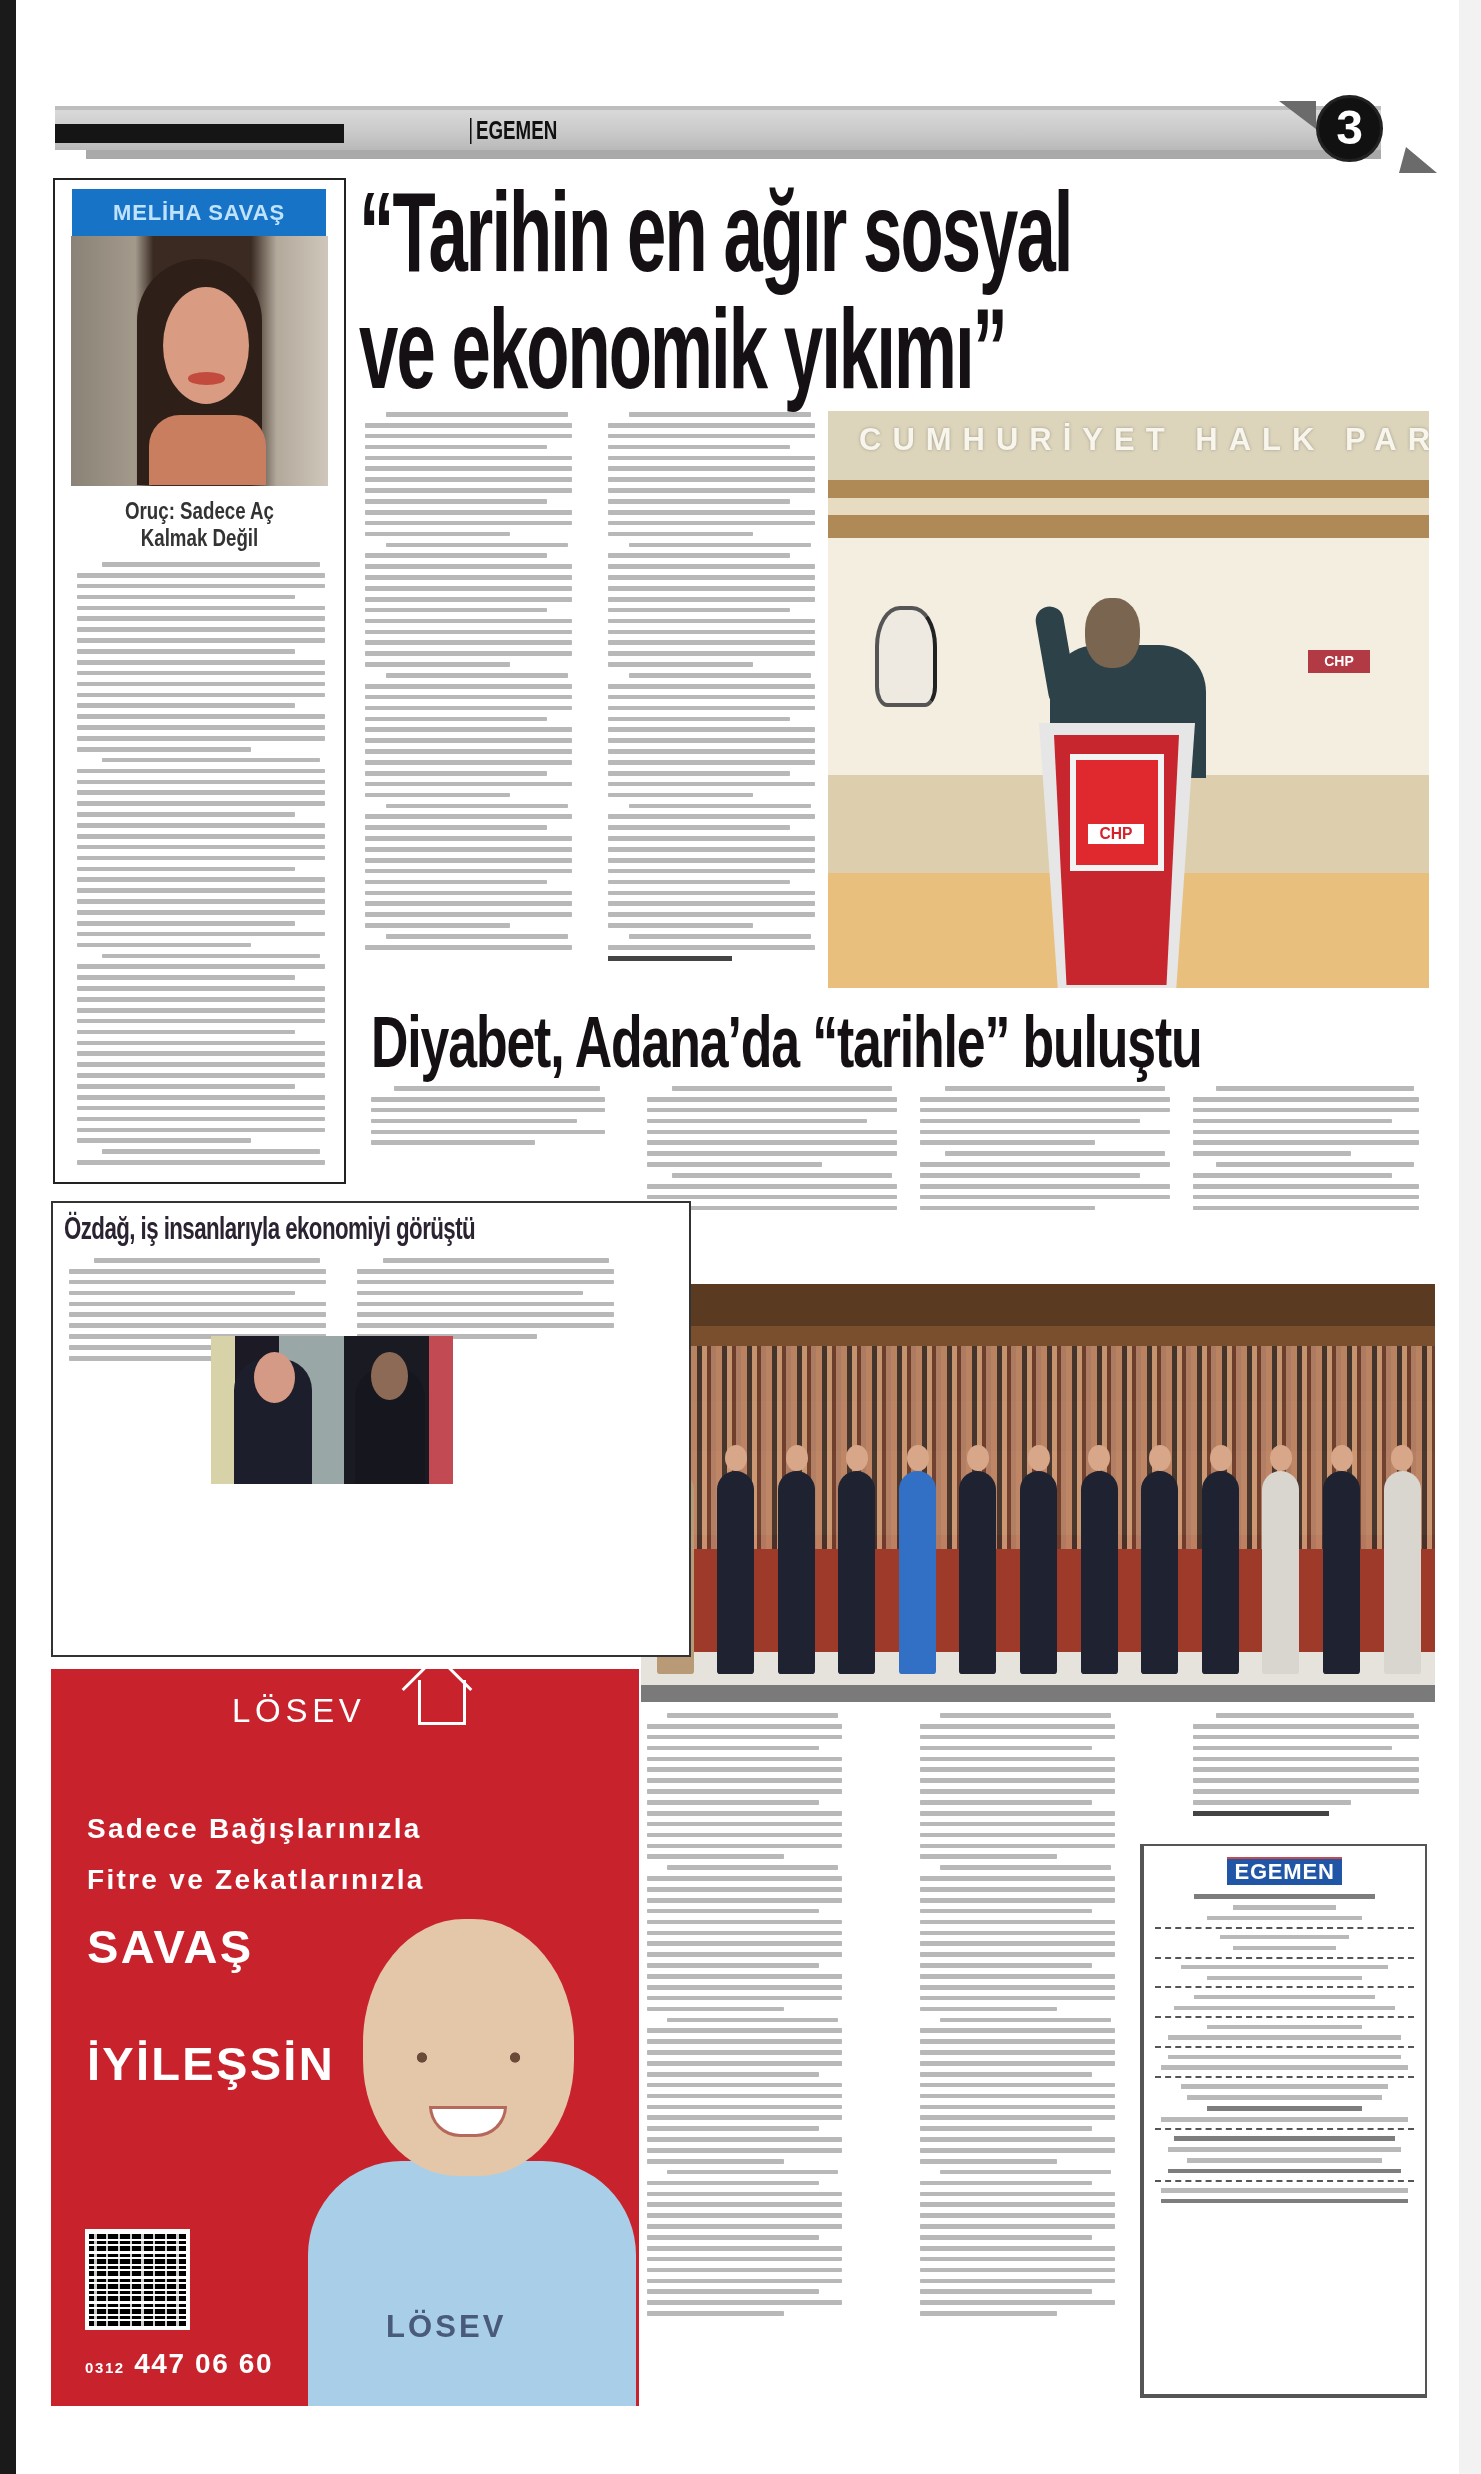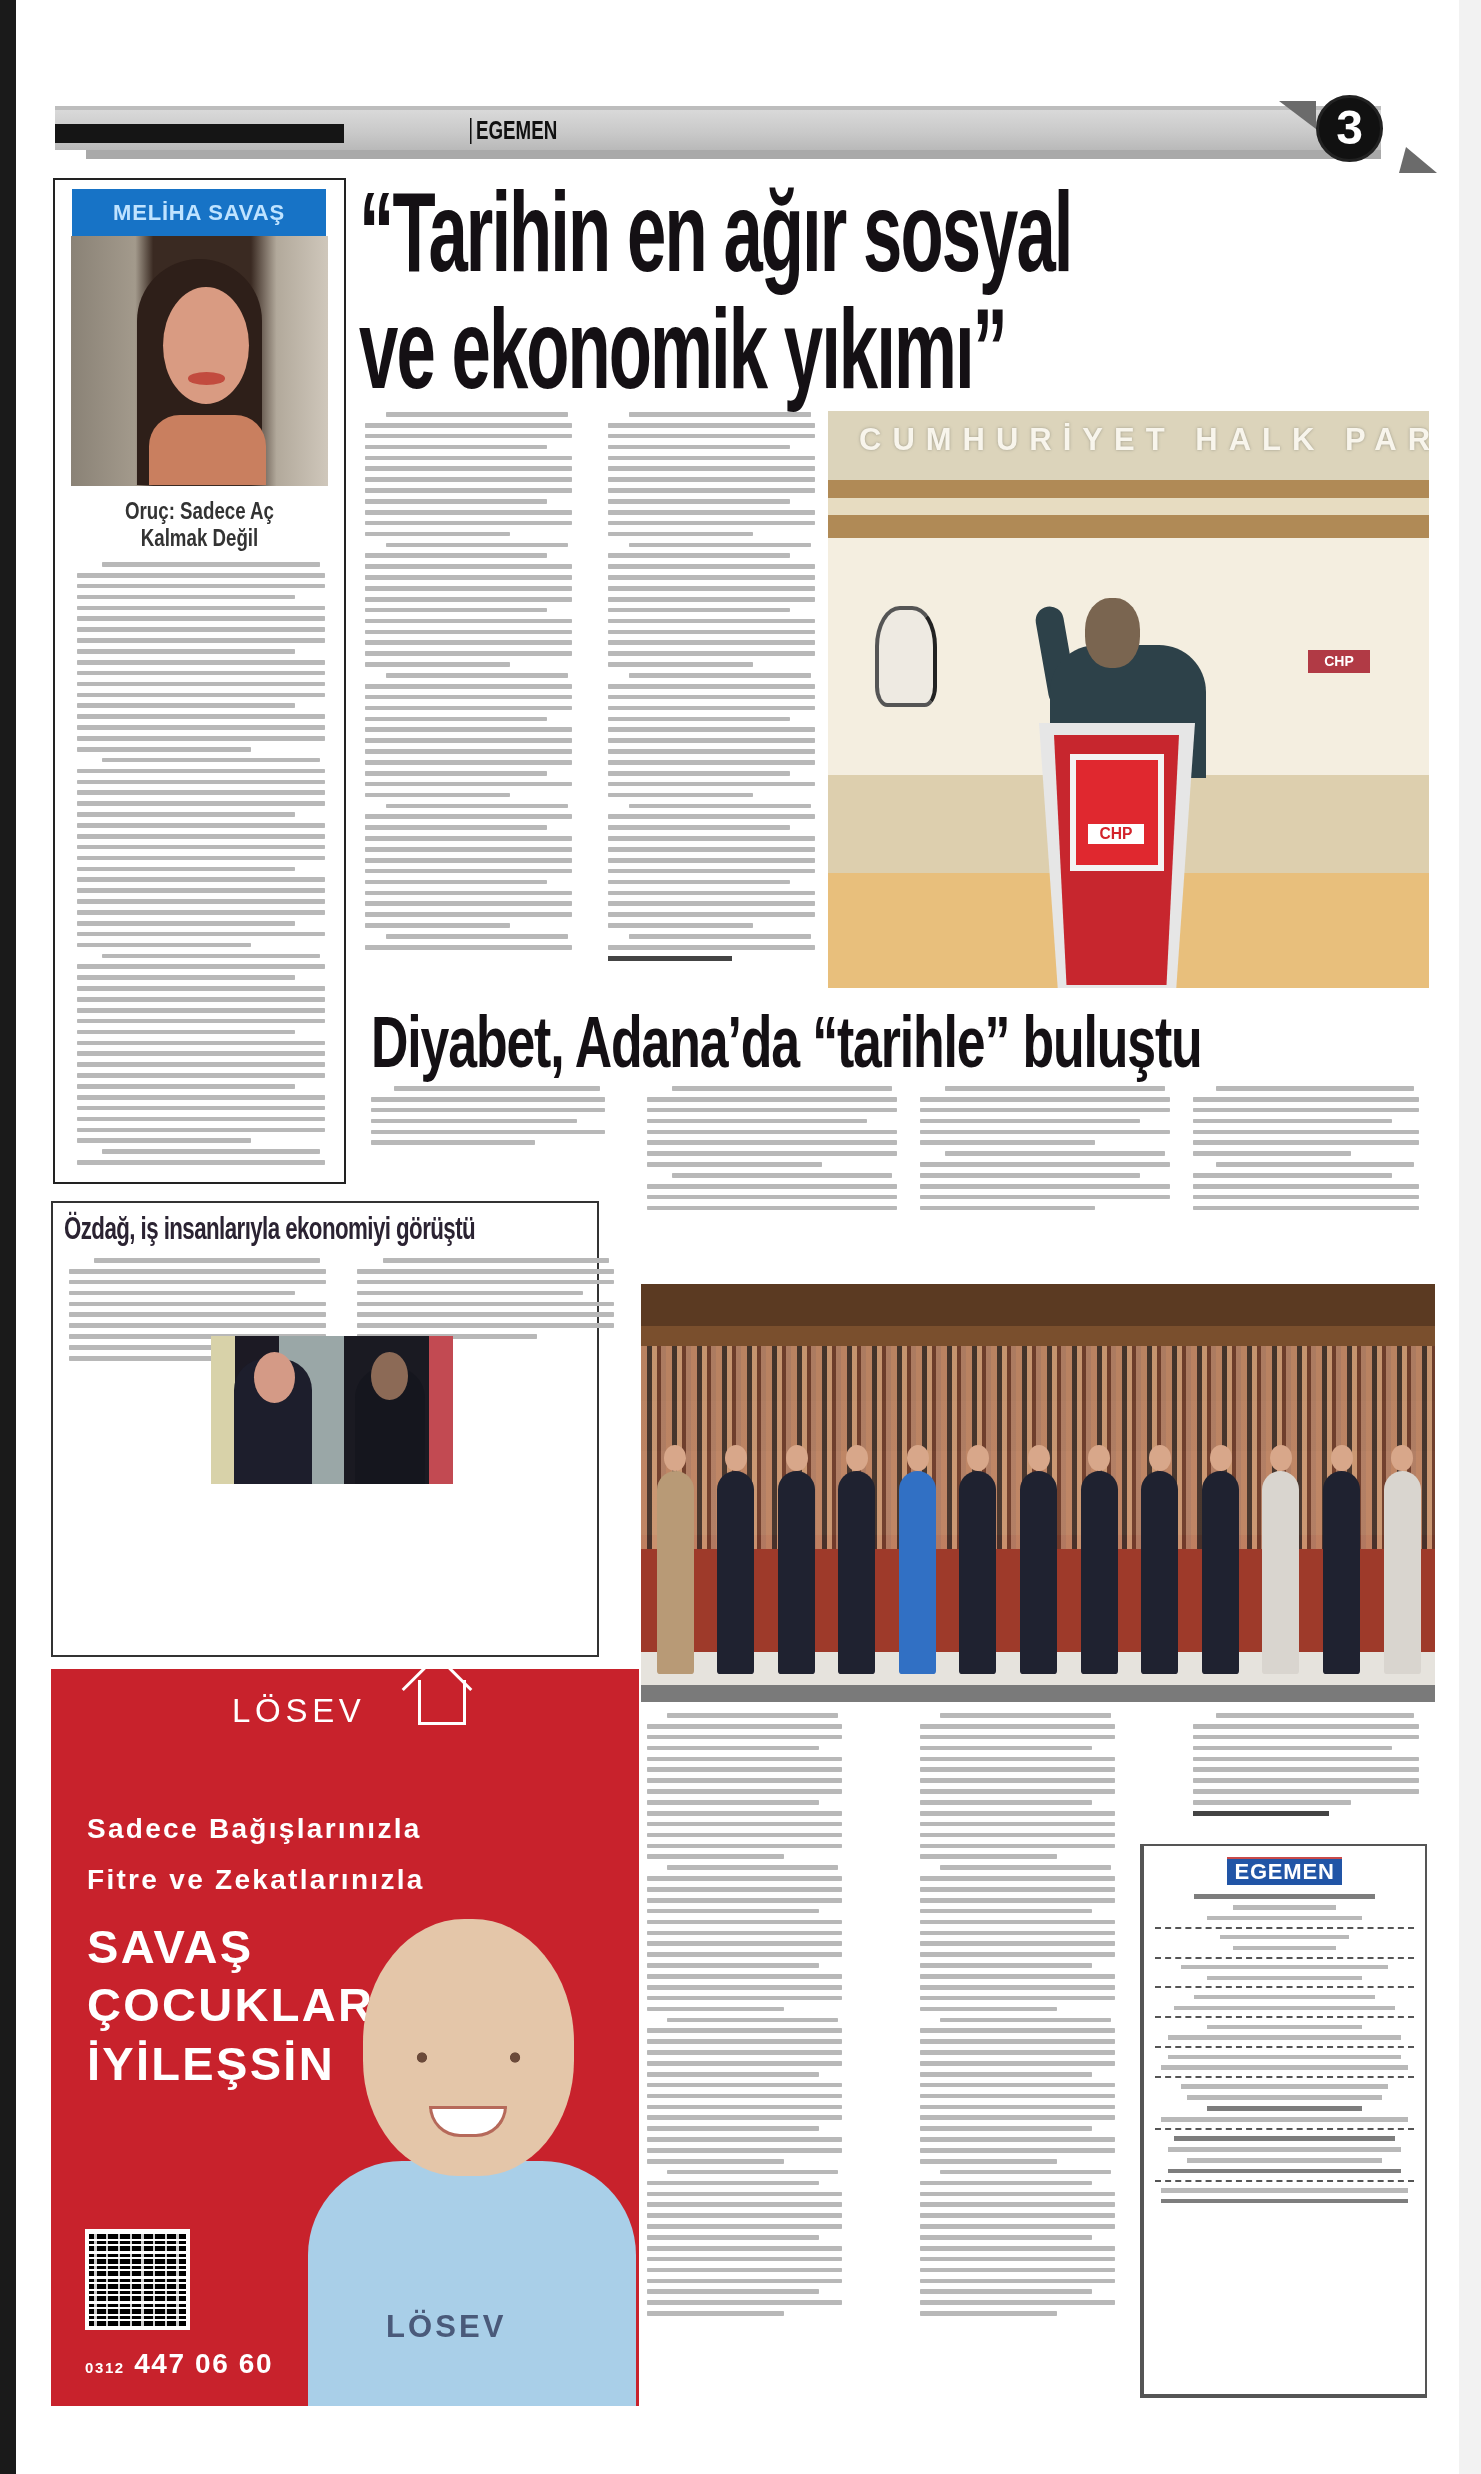--- a/index.html
+++ b/index.html
@@ -82,21 +82,21 @@
   .art2-photo { position: absolute; left: 641px; top: 1284px; width: 794px; height: 418px; overflow: hidden;
     background: linear-gradient(#5b3a22 0 10%, #7a4f2d 10% 28%, #8b5a3a 28% 40%, #a36a4a 40% 60%, #9e3a2a 60% 88%, #e6e3dd 88% 96%, #7a7a7a 96% 100%); }
   .crowd { position: absolute; left: 0; top: 62px; width: 100%; height: 203px;
     background: repeating-linear-gradient(90deg, #c48b6a 0 6.2px, #3a2f2a 6.2px 11px, #d2a07a 11px 15.6px, #6a3a2a 15.6px 20px, #b5836a 20px 25px); opacity: 0.85; }
   .row-people { position: absolute; left: 15.6px; top: 187px; width: 764px; height: 203px; display: flex; justify-content: space-between; }
   .person { width: 37px; height: 203px; border-radius: 18.7px 18.7px 3.1px 3.1px; background: #1f2230; position: relative; }
   .person::before { content: ""; position: absolute; left: 7.8px; top: -26.5px; width: 22px; height: 26.5px; border-radius: 50%; background: #d8a78a; }
   .person.light { background: #d9d5cf; } .person.blue { background: #3170c4; } .person.tan { background: #b89a76; }
 
   
-  .oz-box { position: absolute; left: 51px; top: 1201px; width: 548px; height: 456px; border: 2.3px solid #333; background: #fff; }
+  .oz-box { position: absolute; left: 51px; top: 1201px; width: 640px; height: 456px; border: 2.3px solid #333; background: #fff; }
   .oz-title { position: absolute; left: 11px; top: 7.8px; width: 562px; font-weight: bold; font-size: 31px; color: #2b2332;
     transform: scaleX(0.72); transform-origin: left top; white-space: nowrap; letter-spacing: -0.8px; }
   .oz-photo { position: absolute; left: 158px; top: 133px; width: 242px; height: 148px; overflow: hidden;
     background: linear-gradient(90deg, #d8d2a9 0 10%, #1c1a24 10% 28%, #9aa7a7 28% 55%, #1a1a22 55% 90%, #c24a52 90% 100%); }
   .oz-photo .p1 { position: absolute; left: 23.4px; top: 23.4px; width: 78px; height: 133px; border-radius: 31px 31px 0 0; background: #1d1e2c; }
   .oz-photo .p1h { position: absolute; left: 43px; top: 15.6px; width: 41px; height: 51px; border-radius: 50%; background: #d49a86; }
   .oz-photo .p2 { position: absolute; left: 144px; top: 31px; width: 70px; height: 125px; border-radius: 31px 31px 0 0; background: #15161e; }
   .oz-photo .p2h { position: absolute; left: 160px; top: 15.6px; width: 37px; height: 48px; border-radius: 50%; background: #8c6a56; }
 
   
@@ -571,21 +571,20 @@
       <div class="p2h"></div>
   </div>
 </div>
 
 <div class="ad">
   <div class="ad-logo">LÖSEV</div>
   <div class="ad-logo-house"></div>
   <div class="ad-line" style="top:144px;">Sadece Bağışlarınızla</div>
   <div class="ad-line" style="top:195px;">Fitre ve Zekatlarınızla</div>
   <div class="ad-big" style="top:250px;">SAVAŞ</div>
-  <div class="ad-big" style="top:308px;">ÇOCUKLAR</div>
   <div class="ad-big" style="top:367px;text-align:center;">İYİLEŞSİN</div>
   <div class="child">
     <div class="shirt"></div>
     <div class="head"></div>
     <div class="eyes"></div>
     <div class="smile"></div>
     <div class="shirt-logo">LÖSEV</div>
   </div>
   <div class="qr"></div>
   <div class="ad-phone">

